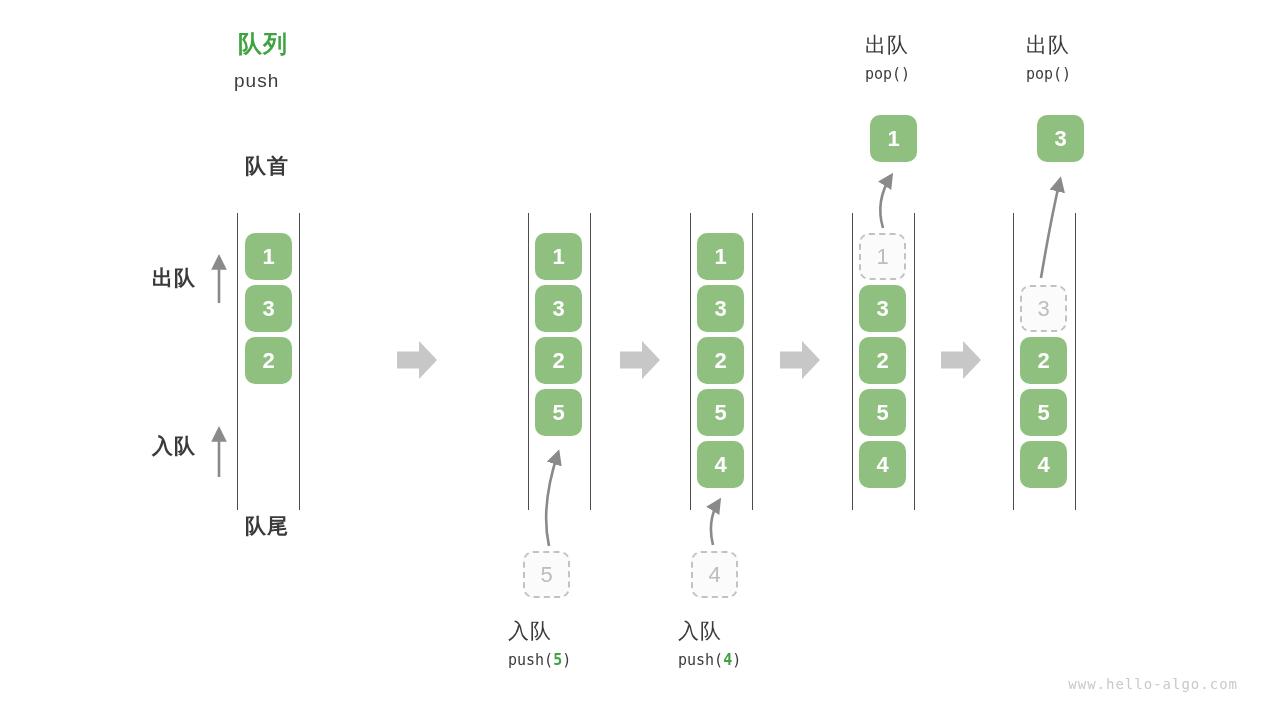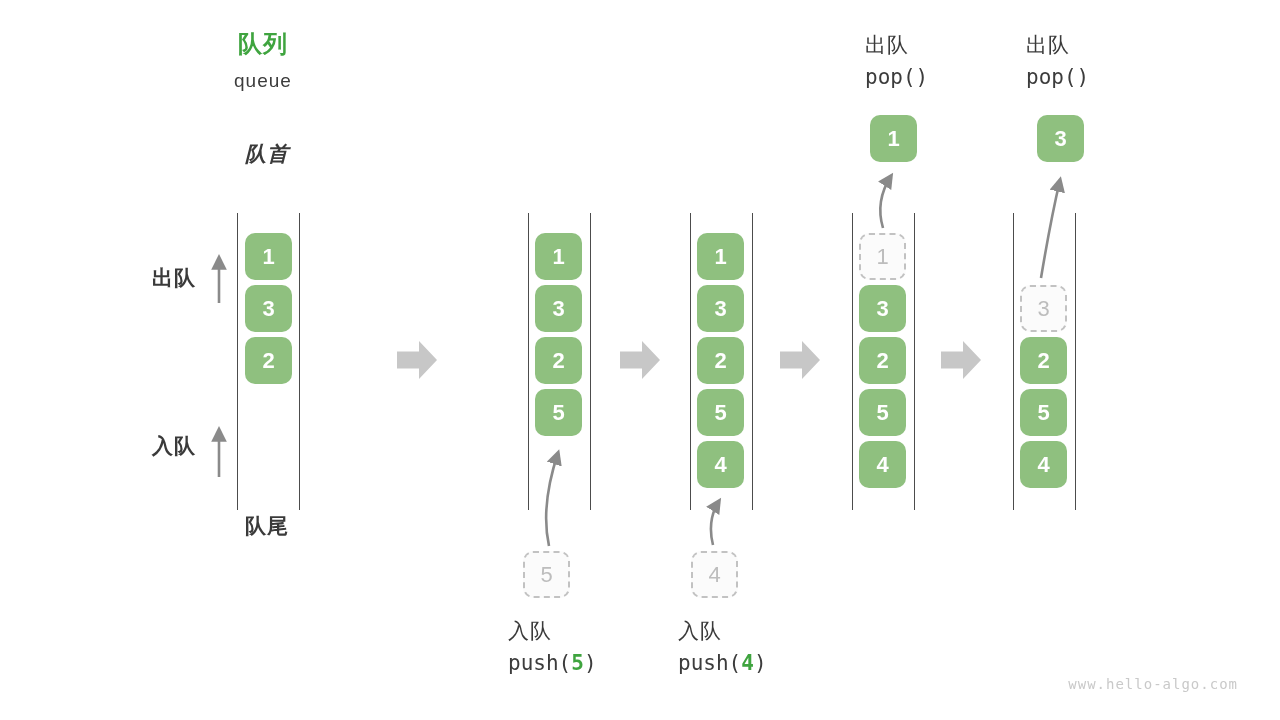--- a/index.html
+++ b/index.html
@@ -15,41 +15,41 @@
     --watermark-gray:#C9C9C9;
   }
   html,body{margin:0;padding:0;}
   body{font-family:"Liberation Sans",sans-serif;background:#fff;}
   .canvas{position:relative;width:1280px;height:720px;background:#fff;overflow:hidden;}
 
   .title-zh{position:absolute;left:238px;top:28px;font-size:24px;font-weight:bold;color:var(--accent-green);letter-spacing:1px;}
   .title-en{position:absolute;left:234px;top:70px;font-size:19px;color:#3C3C3C;letter-spacing:1px;}
 
   .side-label{position:absolute;font-size:21px;font-weight:bold;color:var(--label-dark);letter-spacing:1px;}
-  .lbl-front{left:245px;top:140px;font-style:italic;}
+  .lbl-front{left:245px;top:152px;}
   .lbl-rear{left:245px;top:512px;}
   .lbl-dequeue-side{left:152px;top:264px;}
   .lbl-enqueue-side{left:152px;top:432px;}
 
   .channel{position:absolute;top:213px;height:297px;width:61px;
     border-left:1.6px solid var(--channel-line);
     border-right:1.6px solid var(--channel-line);}
 
   .box{position:absolute;width:47px;height:47px;border-radius:10px;
     background:var(--box-green);color:var(--box-text);
     display:flex;align-items:center;justify-content:center;
     font-size:22px;font-weight:bold;}
   .ghost{position:absolute;width:43px;height:43px;border-radius:10px;
     border:2px dashed var(--ghost-border);background:#FBFBFB;
     display:flex;align-items:center;justify-content:center;
     font-size:22px;color:var(--ghost-text);}
 
   .op-block{position:absolute;color:var(--label-dark);}
   .op-label{font-size:21px;letter-spacing:1px;line-height:1;}
-  .op-code{font-family:"DejaVu Sans Mono","Liberation Mono",monospace;font-size:21px;margin-top:12px;line-height:1;color:#3C3C3C;}
+  .op-code{font-family:"DejaVu Sans Mono","Liberation Mono",monospace;font-size:15px;margin-top:12px;line-height:1;color:#3C3C3C;}
   .op-code .arg{color:var(--accent-green);font-weight:bold;}
   .pop-block-1{left:865px;top:34px;}
   .pop-block-2{left:1026px;top:34px;}
   .push-block-1{left:508px;top:620px;}
   .push-block-2{left:678px;top:620px;}
 
   .overlay{position:absolute;left:0;top:0;pointer-events:none;}
   .arrow-line{stroke:var(--arrow-gray);stroke-width:2.6;fill:none;}
   .arrow-head{fill:var(--arrow-gray);}
   .step-arrow{fill:var(--step-arrow-gray);}
@@ -57,21 +57,21 @@
   .watermark{position:absolute;right:42px;top:676px;
     font-family:"DejaVu Sans Mono","Liberation Mono",monospace;
     font-size:14px;color:var(--watermark-gray);letter-spacing:1px;}
 </style>
 </head>
 <body>
 
 <div class="canvas">
 
   <div class="title-zh">队列</div>
-  <div class="title-en">queue</div>
+  <div class="title-en">push</div>
 
   <div class="side-label lbl-front">队首</div>
   <div class="side-label lbl-rear">队尾</div>
   <div class="side-label lbl-dequeue-side">出队</div>
   <div class="side-label lbl-enqueue-side">入队</div>
 
   <div class="channel" style="left:237px"></div>
   <div class="channel" style="left:528px"></div>
   <div class="channel" style="left:690px"></div>
   <div class="channel" style="left:852px"></div>

